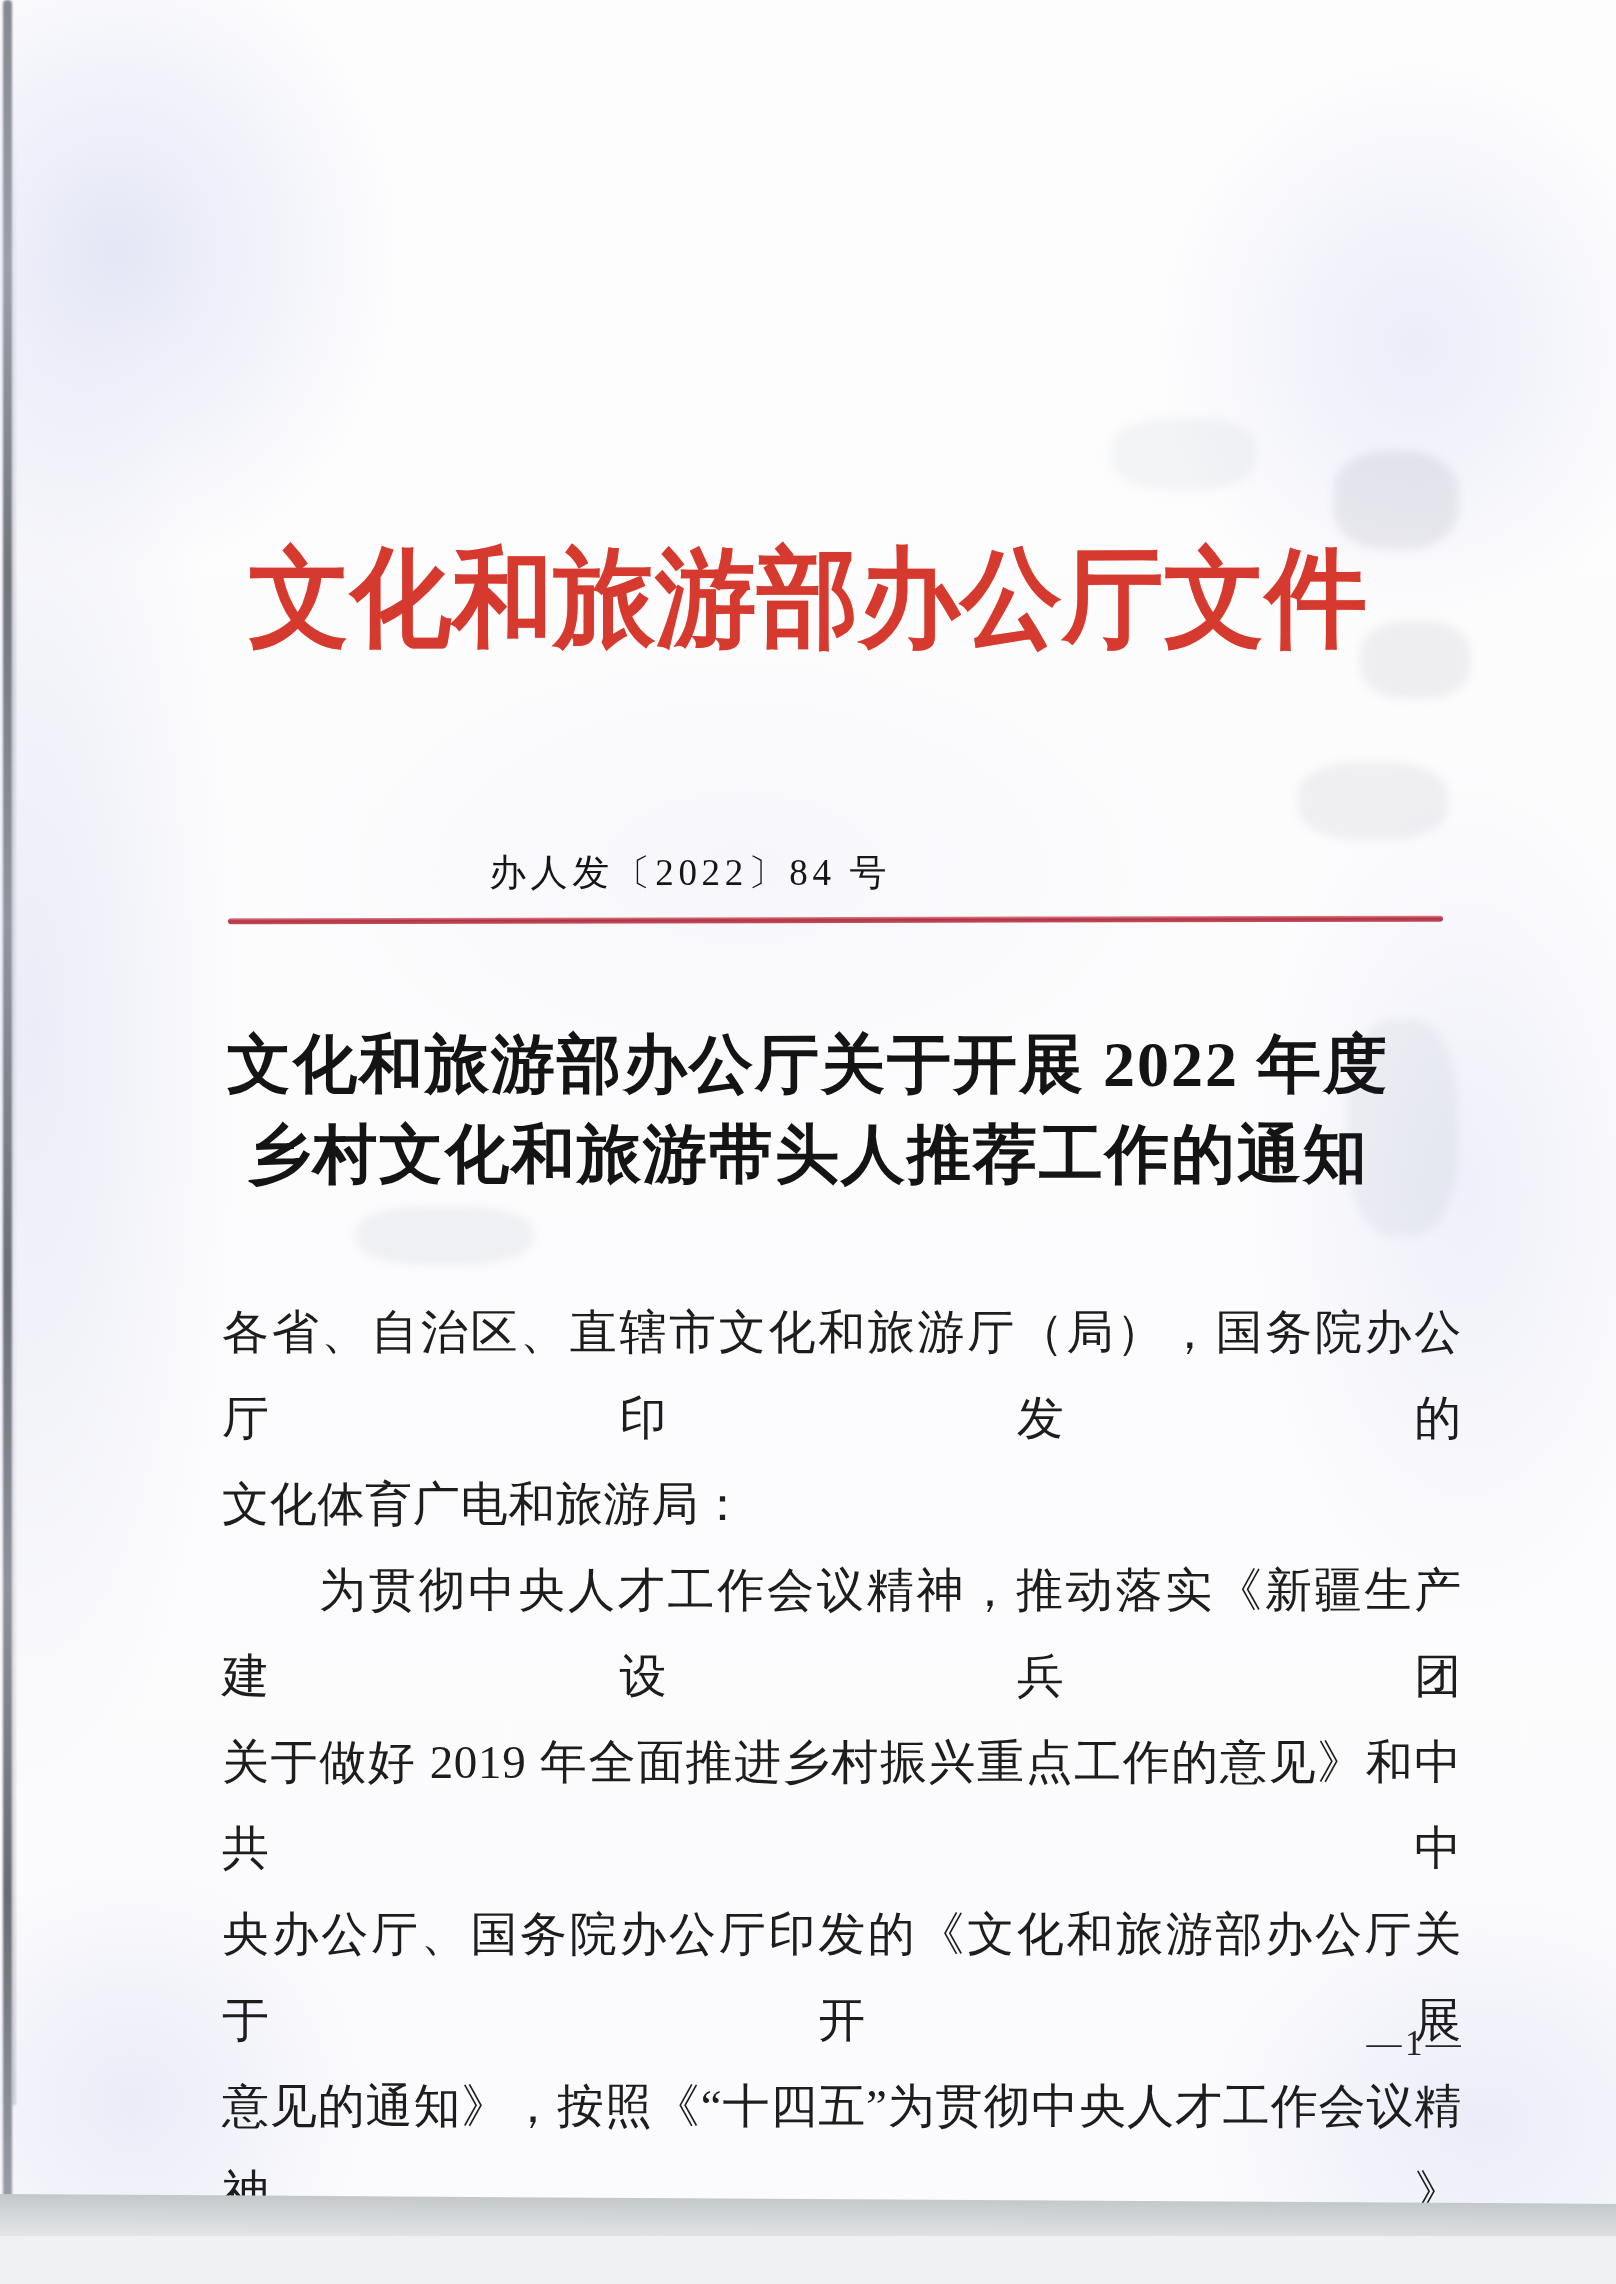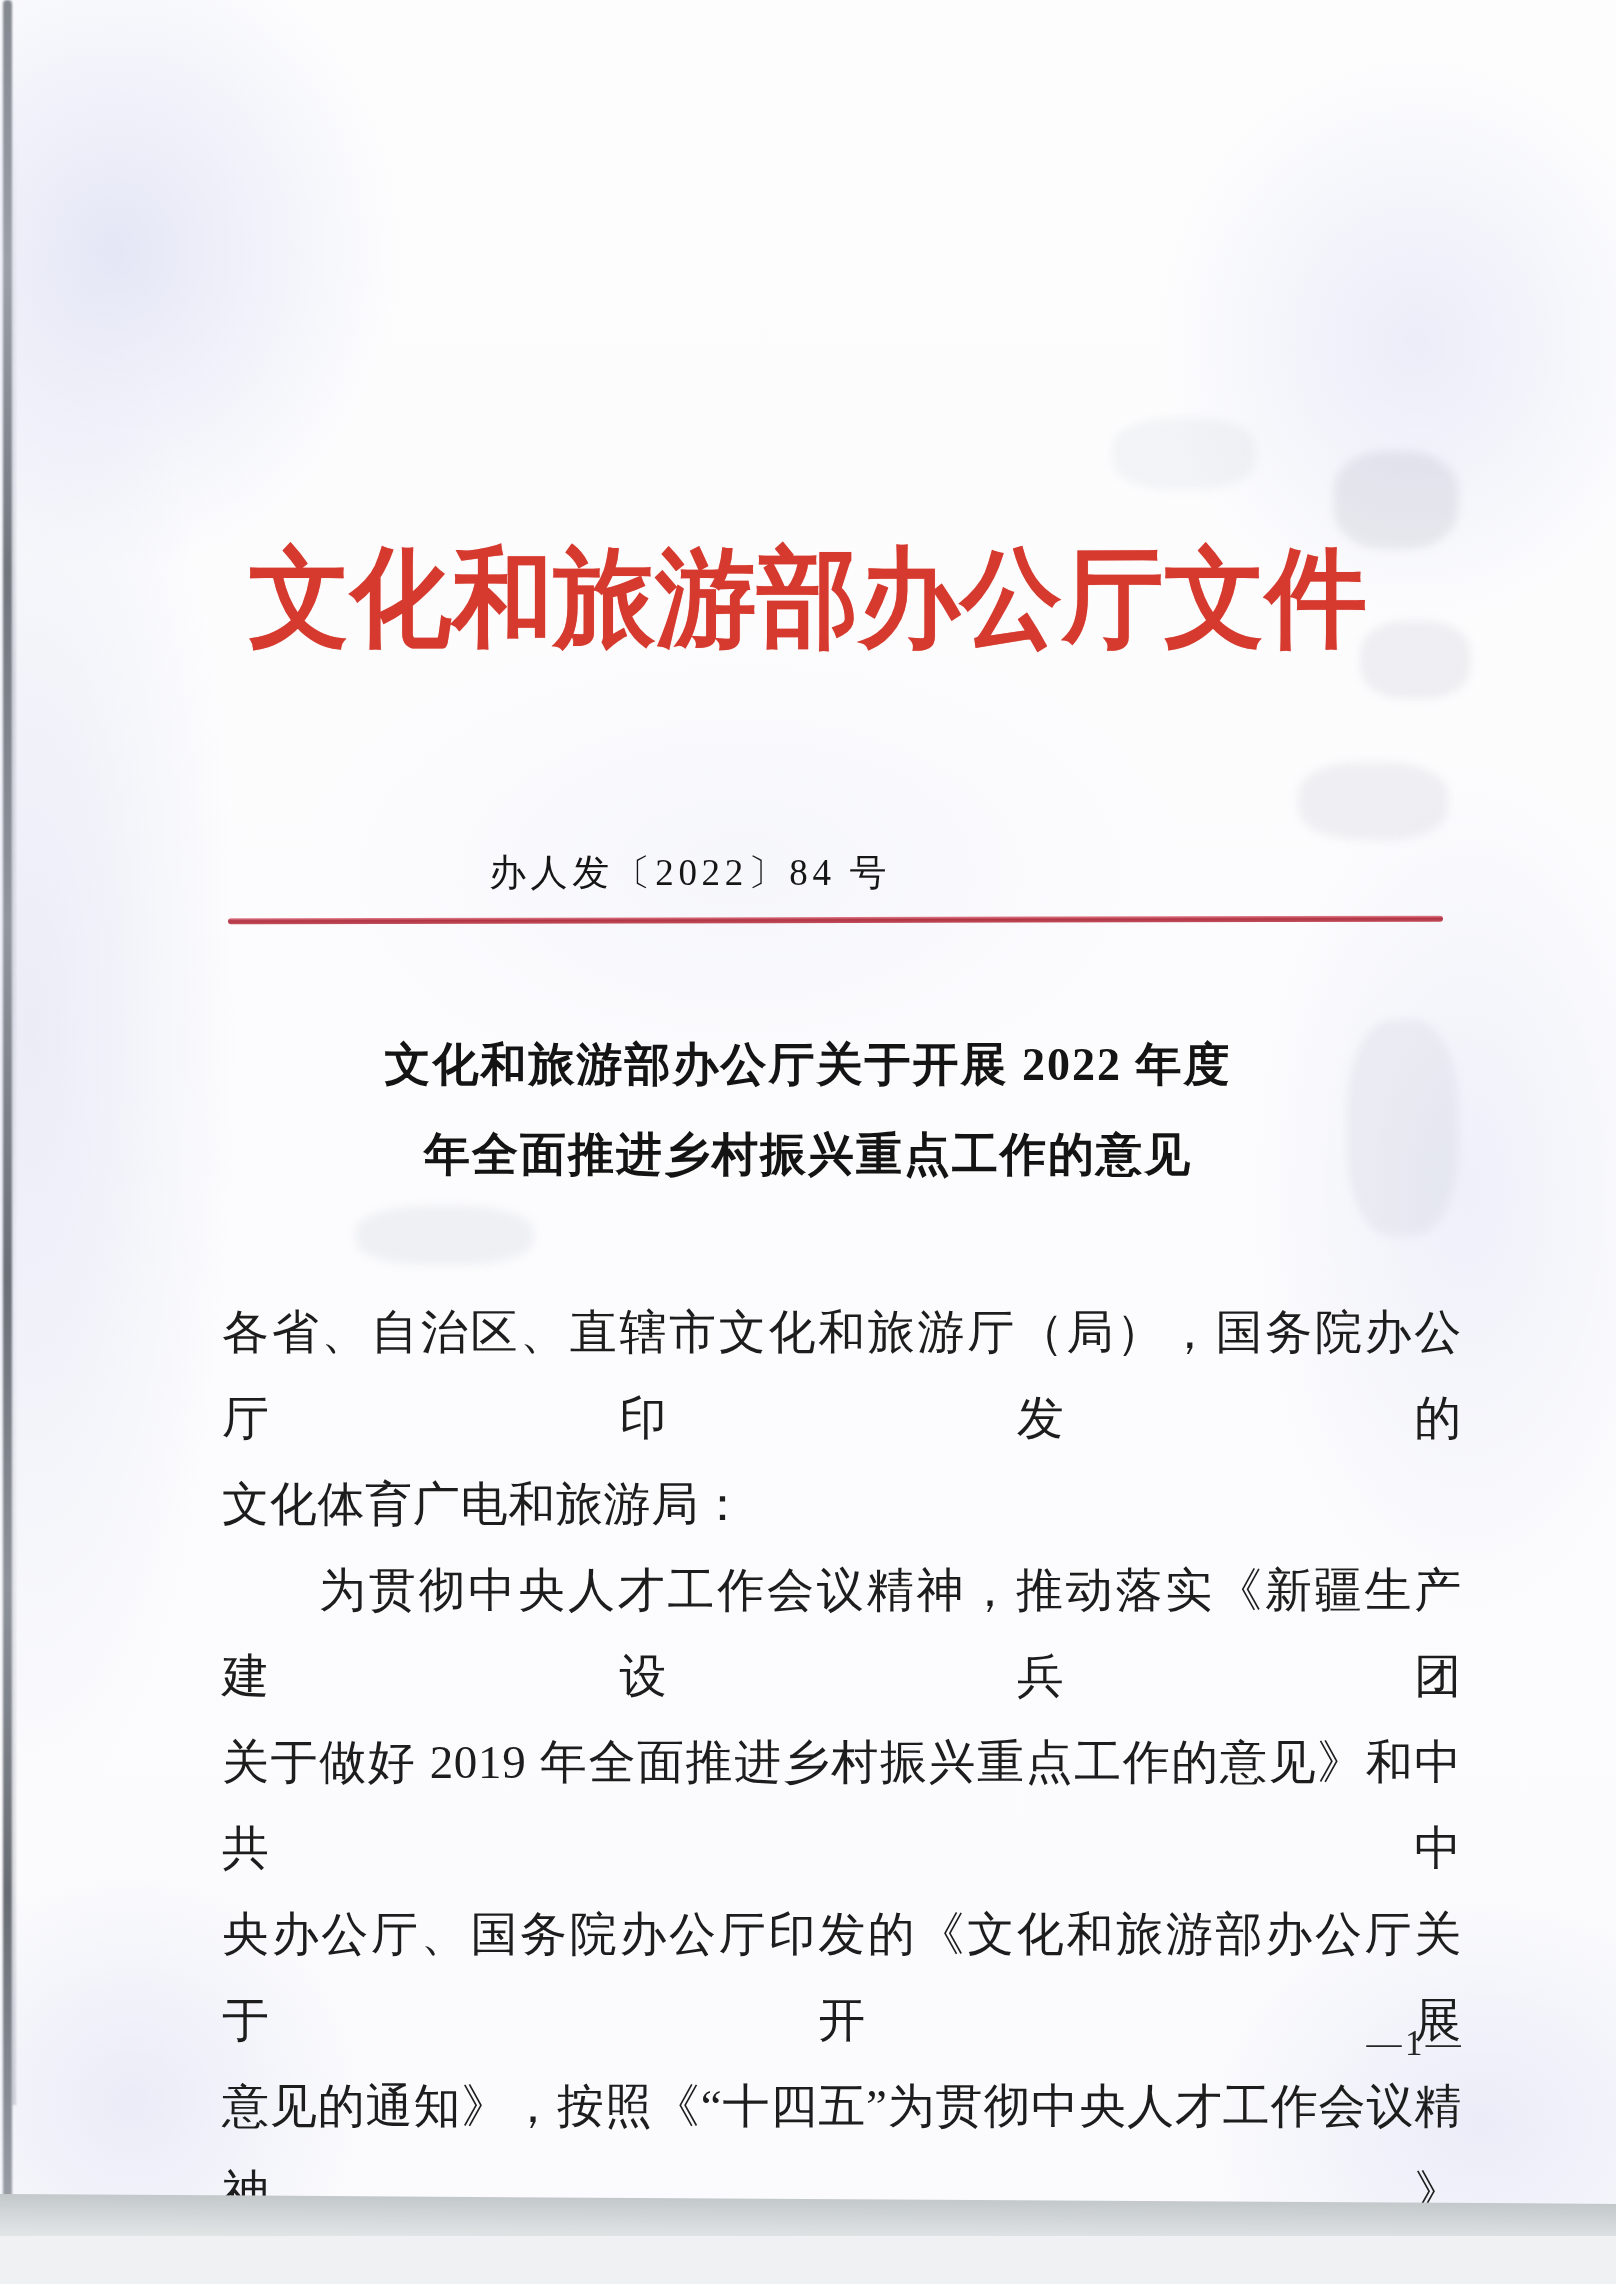--- a/index.html
+++ b/index.html
@@ -60,21 +60,21 @@
   }
   .red-line{
     position:absolute;left:228px;top:917px;width:1215px;height:5.9px;
     border-radius:3.3px;
     background:linear-gradient(to bottom, #e2808e 0%, #b23444 45%, #c24f5b 100%);
     transform:rotate(-0.12deg);
   }
   .notice-title{
     position:absolute;left:0;top:1020px;width:1616px;
     text-align:center;
-    font-size:46px;line-height:90px;font-weight:bold;
+    font-size:64px;line-height:90px;font-weight:bold;
     letter-spacing:2px;color:#141414;
   }
   .body-block{
     position:absolute;left:222px;top:1289px;width:1240px;
     font-size:47px;line-height:86px;
     letter-spacing:0.7px;color:#1d1d1d;
   }
   .body-line{
     text-align:justify;text-align-last:justify;
     text-justify:inter-ideograph;
@@ -111,21 +111,21 @@
   <div class="smudge s6"></div>
 
   <div class="red-header">文化和旅游部办公厅文件</div>
 
   <div class="doc-number">办人发〔2022〕84 号</div>
 
   <div class="red-line"></div>
 
   <div class="notice-title">
     <div>文化和旅游部办公厅关于开展 2022 年度</div>
-    <div>年全面推进乡村振兴重点工作的意见</div>
+    <div>乡村文化和旅游带头人推荐工作的通知</div>
   </div>
 
   <div class="body-block">
     <div class="body-line">各省、自治区、直辖市文化和旅游厅（局），国务院办公厅印发的</div>
     <div class="body-line short">文化体育广电和旅游局：</div>
     <div class="body-line indent">为贯彻中央人才工作会议精神，推动落实《新疆生产建设兵团</div>
     <div class="body-line">关于做好 2019 年全面推进乡村振兴重点工作的意见》和中共中</div>
     <div class="body-line">央办公厅、国务院办公厅印发的《文化和旅游部办公厅关于开展</div>
     <div class="body-line">意见的通知》，按照《“十四五”为贯彻中央人才工作会议精神》</div>
     <div class="body-line">重点任务要求，根据工作安排，文化和旅游部决定开展 2022 年</div>

